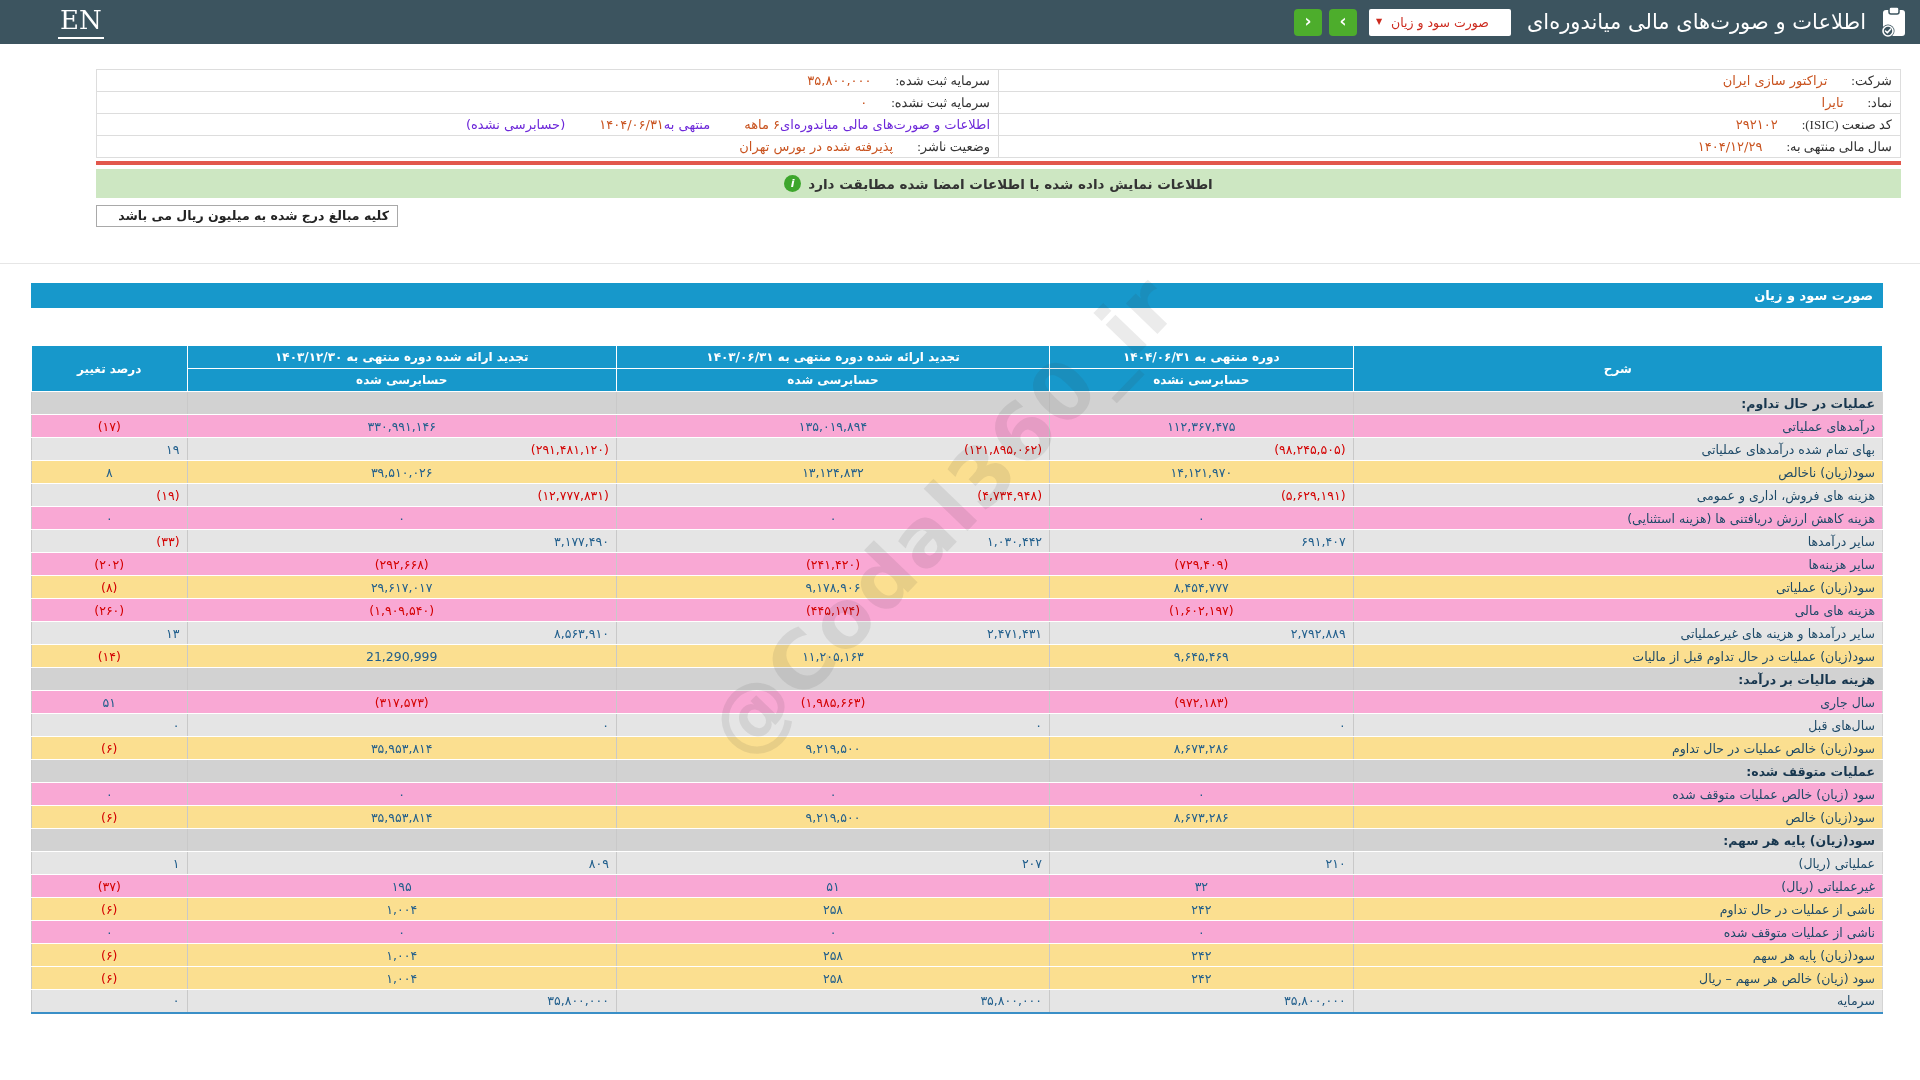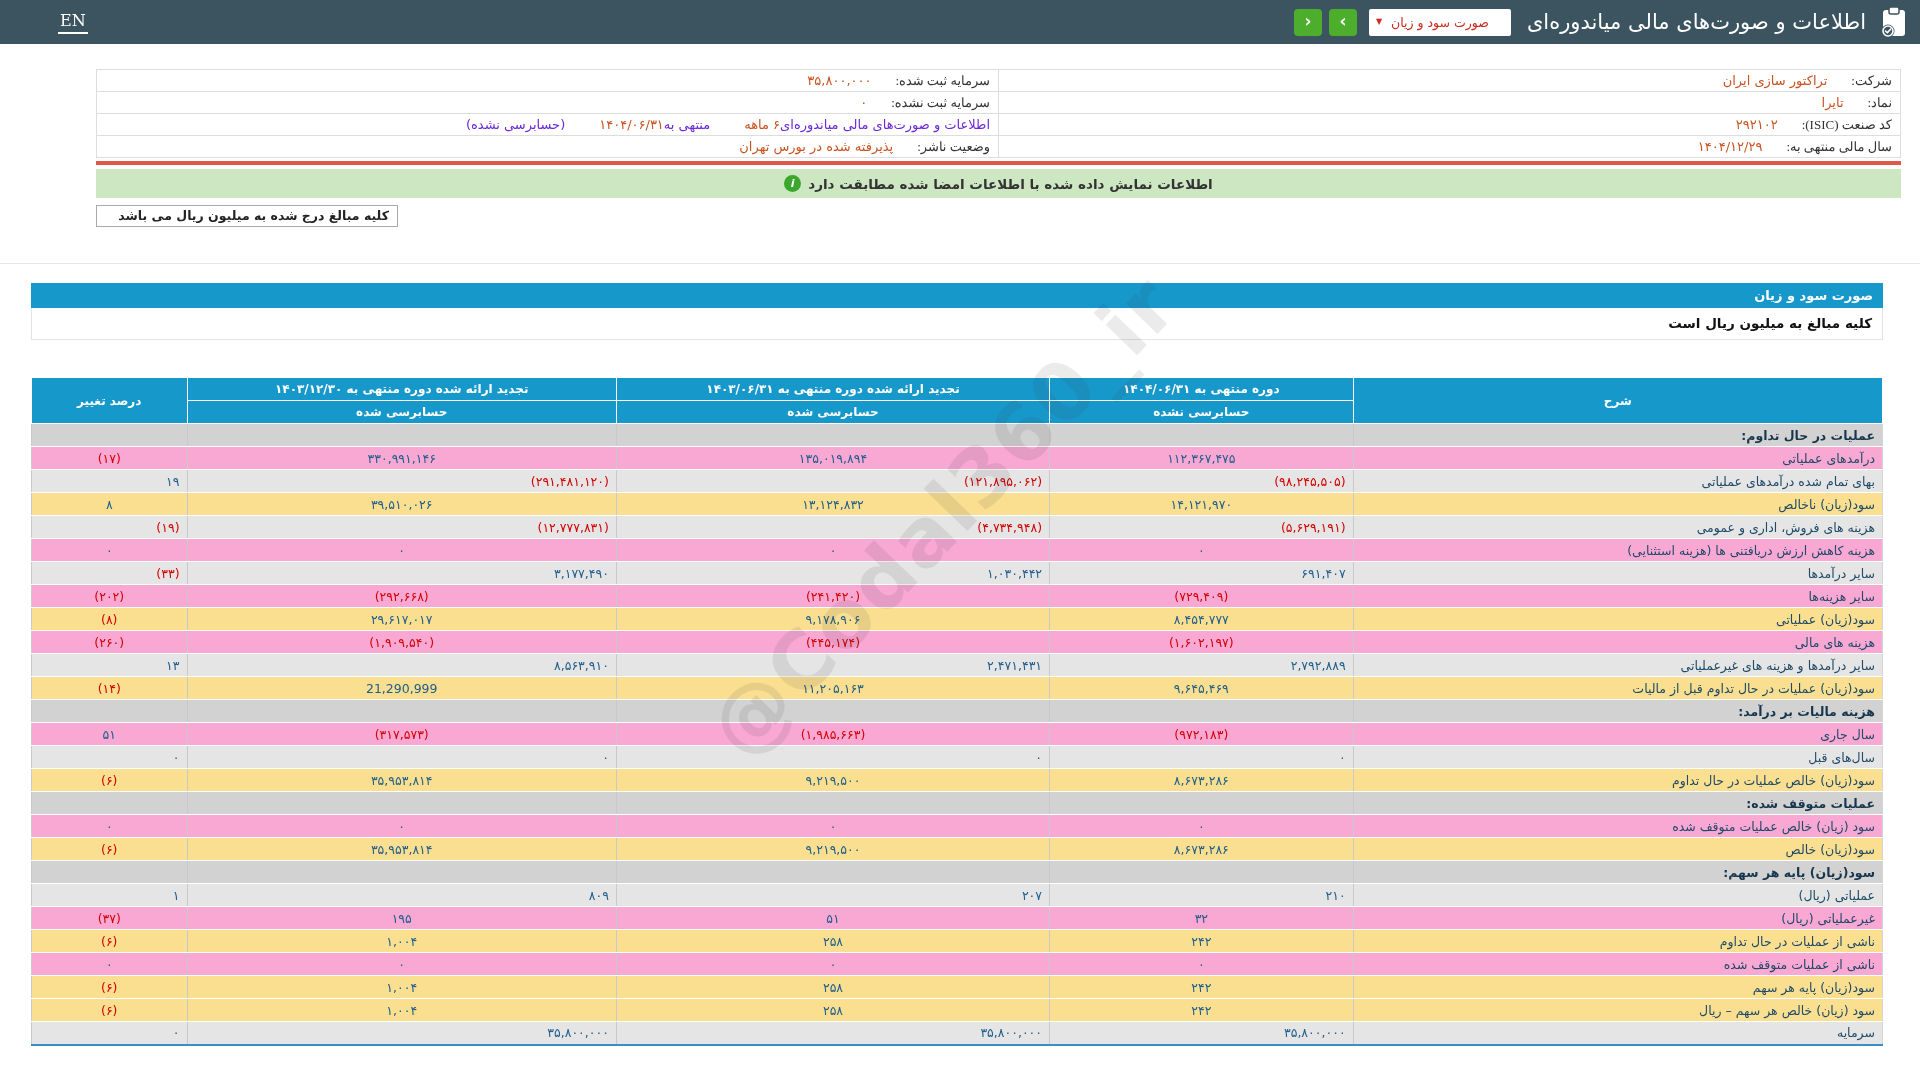--- a/index.html
+++ b/index.html
@@ -31,21 +31,21 @@
   }
   .navbtn {
     width: 28px; height: 27px; border: none; border-radius: 4px;
     background: #4dad2c; color: #fff; font-size: 17px; font-weight: bold;
     display: flex; align-items: center; justify-content: center;
     margin-left: 7px; cursor: pointer; font-family: "DejaVu Sans", sans-serif;
     padding-bottom: 3px;
   }
   .flex-spacer { flex: 1; }
   .en-link {
-    color: #fff; font-size: 16px; text-decoration: none;
+    color: #fff; font-size: 26px; text-decoration: none;
     border-bottom: 2px solid #fff; padding: 0 2px 2px 2px;
     font-family: "DejaVu Serif", serif; cursor: pointer;
   }
 
   
   .info-wrap {
     margin: 25px 19px 0 96px;
     border: 1px solid #ddd; border-bottom: none;
     background: #fff;
   }
@@ -204,21 +204,20 @@
   <span class="banner-text">اطلاعات نمایش داده شده با اطلاعات امضا شده مطابقت دارد</span>
   <span class="info-badge">i</span>
 </div>
 
 <div class="unitbox">کلیه مبالغ درج شده به میلیون ریال می باشد</div>
 
 <div class="divider"></div>
 
 <div class="main">
   <div class="bluebar">صورت سود و زیان</div>
-  <div class="subtitle">کلیه مبالغ به میلیون ریال است</div>
 
   <table class="stmt">
     <colgroup>
       <col style="width:28.6%">
       <col style="width:16.4%">
       <col style="width:23.4%">
       <col style="width:23.2%">
       <col style="width:8.4%">
     </colgroup>
     <thead>

